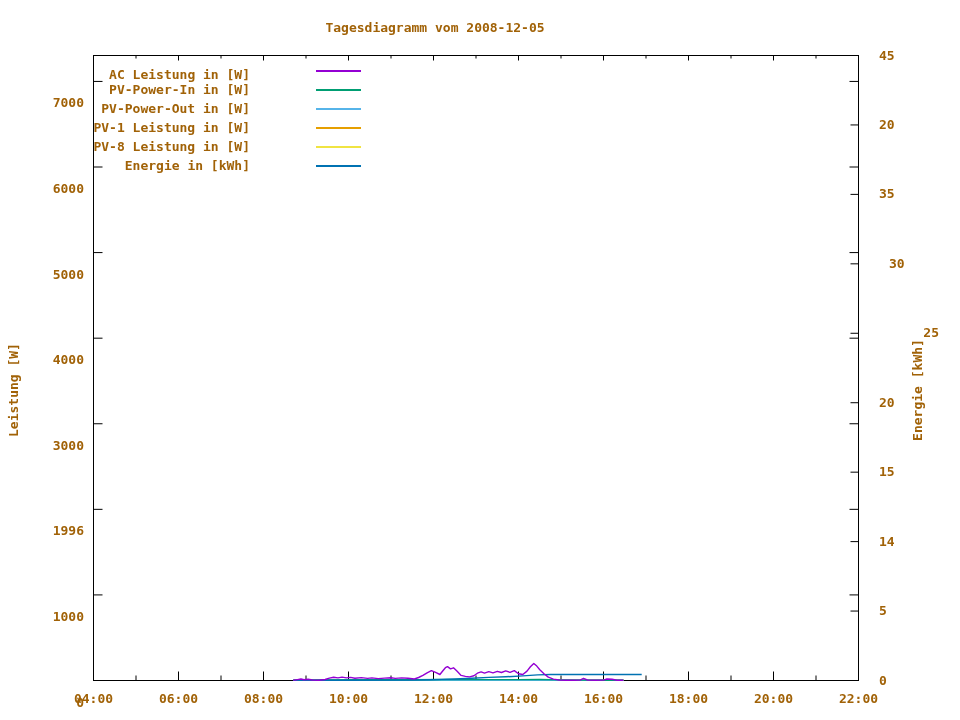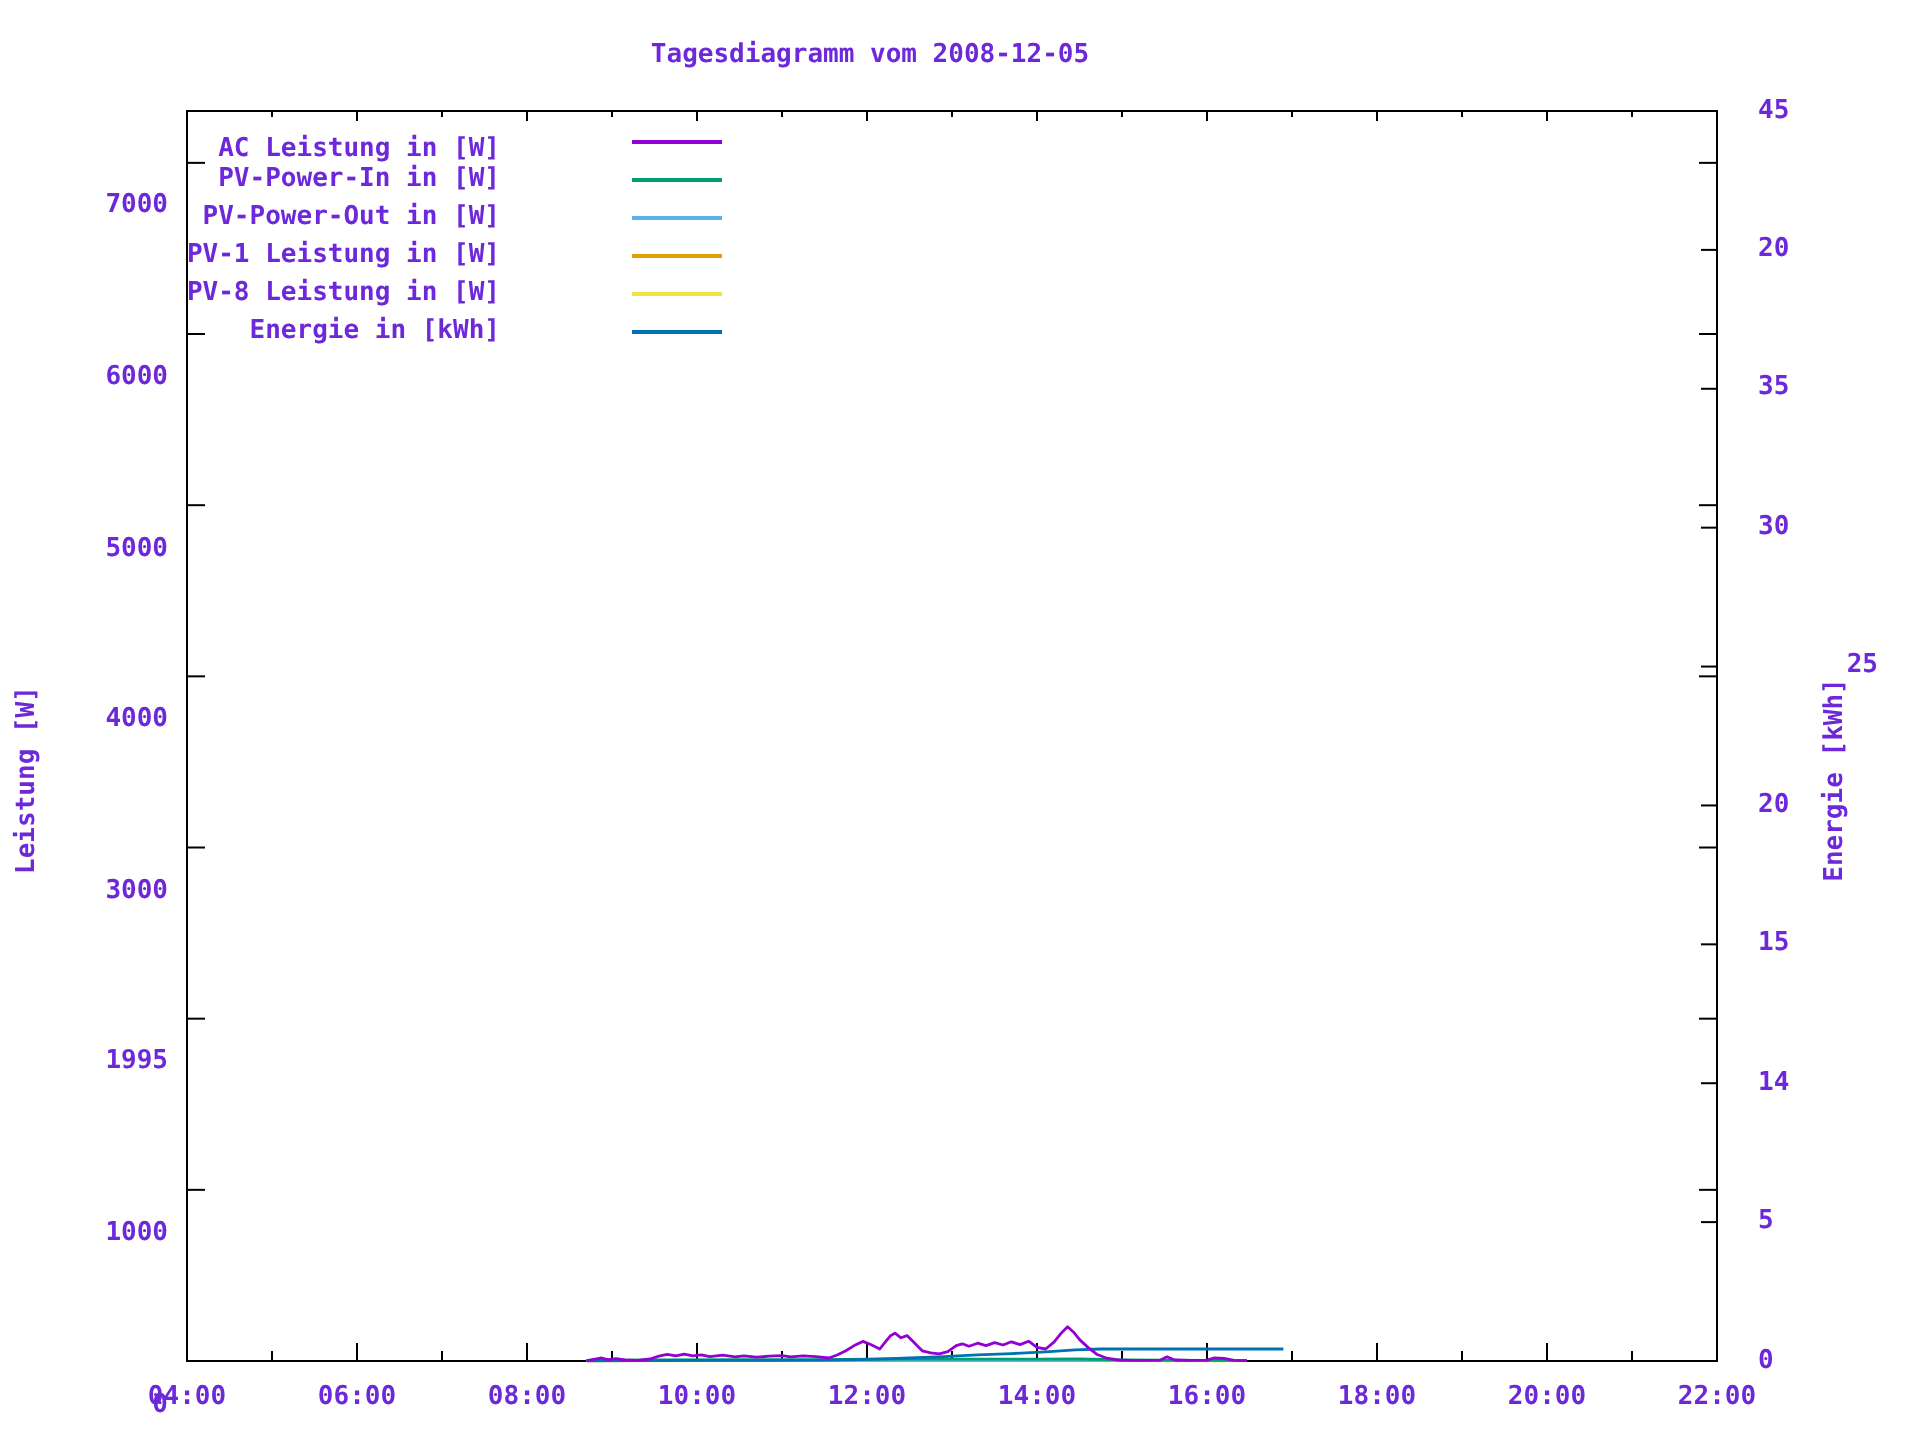--- a/index.html
+++ b/index.html
@@ -1,18 +1,18 @@
 <!DOCTYPE html>
 <html><head>
 <meta charset="utf-8">
 <style>
   html,body{margin:0;padding:0;background:#fff;}
   #page{position:relative;width:960px;height:720px;background:#fff;overflow:hidden;
         font-family:"DejaVu Sans Mono","Liberation Mono",monospace;
-        font-weight:bold;font-size:13px;color:#6d28d9;text-decoration:underline;}
+        font-weight:bold;font-size:13px;color:#a16207;text-decoration:underline;}
   .abs{position:absolute;}
   #chart-title{left:0;top:20px;width:870px;height:16px;text-align:center;}
   #y1-title{left:-86px;top:382px;width:200px;height:16px;text-align:center;
             transform:rotate(-90deg);transform-origin:center;}
   #y2-title{left:818px;top:382px;width:200px;height:16px;text-align:center;
             transform:rotate(-90deg);transform-origin:center;}
   .ticklabel{position:absolute;height:16px;line-height:16px;white-space:nowrap;}
   .xlab{width:60px;text-align:center;}
   .y1lab{left:4px;width:80px;text-align:right;margin-top:22px;}
   .y2lab{left:879px;width:60px;text-align:left;}
@@ -111,33 +111,33 @@
       <div class="ticklabel xlab" style="left: 233.5px; top: 691px;">08:00</div>
       <div class="ticklabel xlab" style="left: 318.5px; top: 691px;">10:00</div>
       <div class="ticklabel xlab" style="left: 403.5px; top: 691px;">12:00</div>
       <div class="ticklabel xlab" style="left: 488.5px; top: 691px;">14:00</div>
       <div class="ticklabel xlab" style="left: 573.5px; top: 691px;">16:00</div>
       <div class="ticklabel xlab" style="left: 658.5px; top: 691px;">18:00</div>
       <div class="ticklabel xlab" style="left: 743.5px; top: 691px;">20:00</div>
       <div class="ticklabel xlab" style="left: 828.5px; top: 691px;">22:00</div>
       <div class="ticklabel y1lab" style="top: 672.5px;">0</div>
       <div class="ticklabel y1lab" style="top: 586.919px;">1000</div>
-      <div class="ticklabel y1lab" style="top: 501.337px;">1995</div>
+      <div class="ticklabel y1lab" style="top: 501.337px;">1996</div>
       <div class="ticklabel y1lab" style="top: 415.756px;">3000</div>
       <div class="ticklabel y1lab" style="top: 330.175px;">4000</div>
       <div class="ticklabel y1lab" style="top: 244.594px;">5000</div>
       <div class="ticklabel y1lab" style="top: 159.012px;">6000</div>
       <div class="ticklabel y1lab" style="top: 73.4311px;">7000</div>
       <div class="ticklabel y2lab" style="top: 672.5px;">0</div>
       <div class="ticklabel y2lab" style="top: 603.056px;">5</div>
       <div class="ticklabel y2lab" style="top: 533.611px;">14</div>
       <div class="ticklabel y2lab" style="top: 464.167px;">15</div>
       <div class="ticklabel y2lab" style="top: 394.722px;">20</div>
       <div class="ticklabel y2lab" style="top: 325.278px; text-align: right;">25</div>
-      <div class="ticklabel y2lab" style="top: 255.833px;">30</div>
+      <div class="ticklabel y2lab" style="top: 255.833px; margin-left: 10px;">30</div>
       <div class="ticklabel y2lab" style="top: 186.389px;">35</div>
       <div class="ticklabel y2lab" style="top: 116.944px;">20</div>
       <div class="ticklabel y2lab" style="top: 47.5px;">45</div>
     </div>
   <div id="legend">
       <div>
         <div class="legend-label" style="top: 67px; text-align: right;">AC Leistung in [W]</div>
         <div class="legend-sample" style="top: 70px; background: rgb(148, 0, 211);"></div>
       </div>
       <div>

